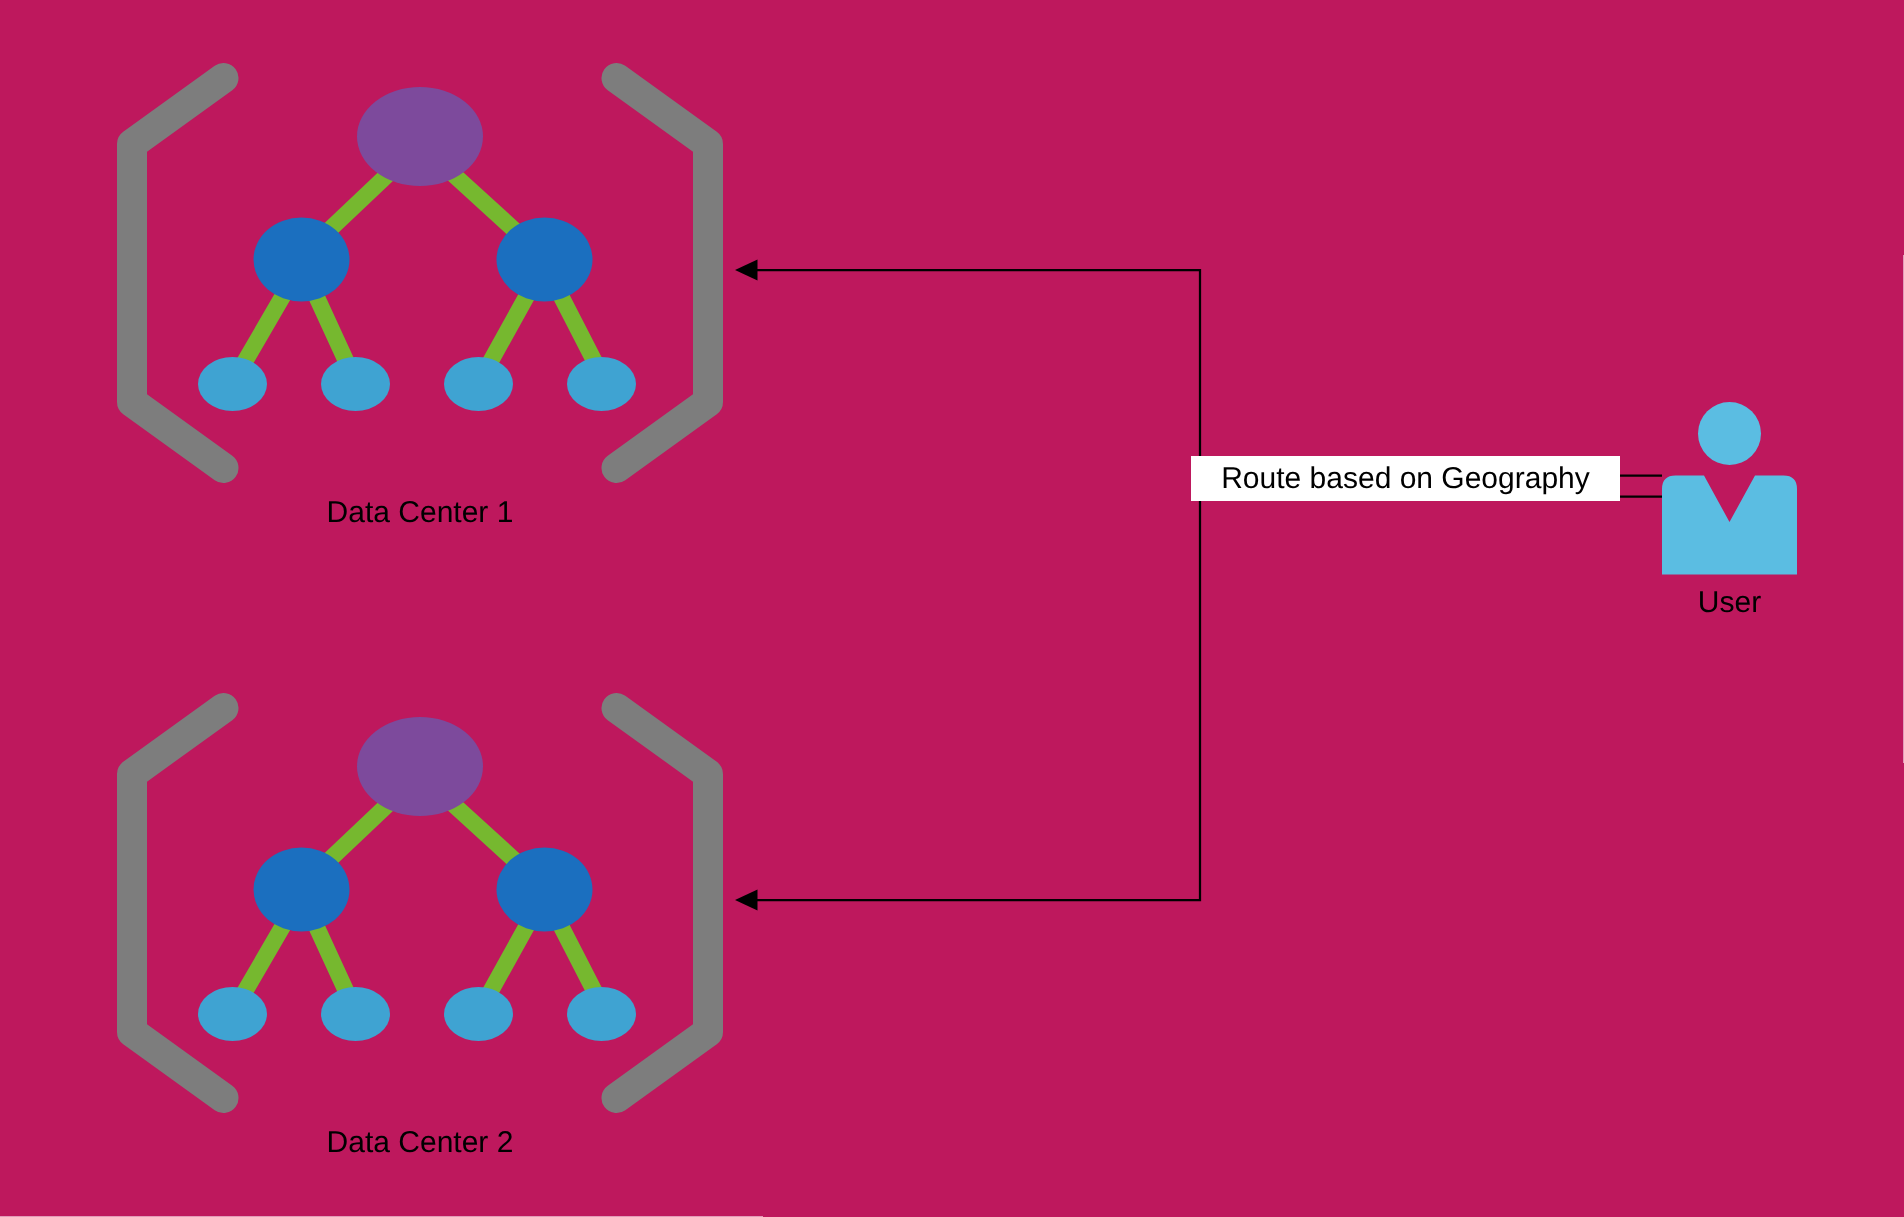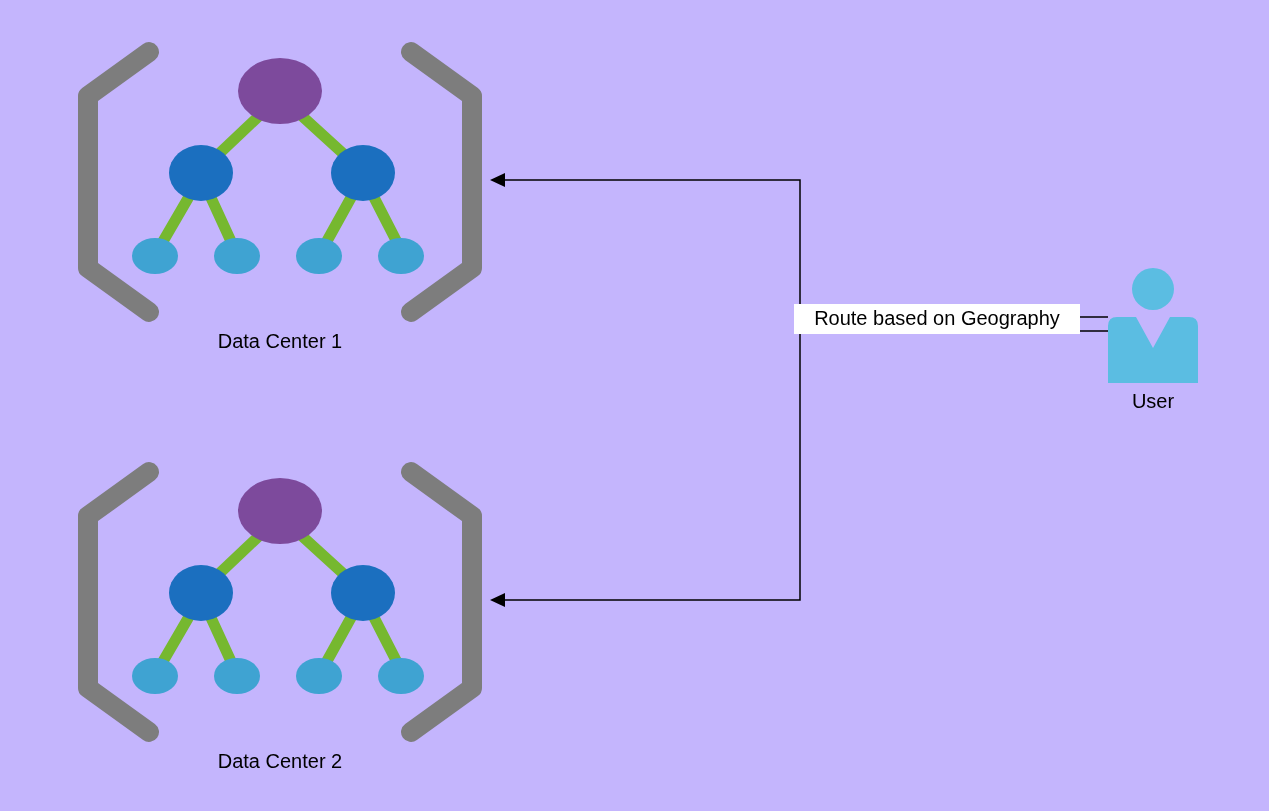--- a/index.html
+++ b/index.html
@@ -4,21 +4,21 @@
 <style>
   html, body {
     margin: 0;
     padding: 0;
     background: #ffffff;
   }
   .stage {
     position: relative;
     width: 1269px;
     height: 811px;
-    background: #c4b5fd;
+    background: #be185d;
     overflow: hidden;
     font-family: "Liberation Sans", sans-serif;
   }
   svg { display: block; }
   .edge {
     fill: none;
     stroke-width: 11;
     stroke-linecap: round;
   }
   .bracket {

